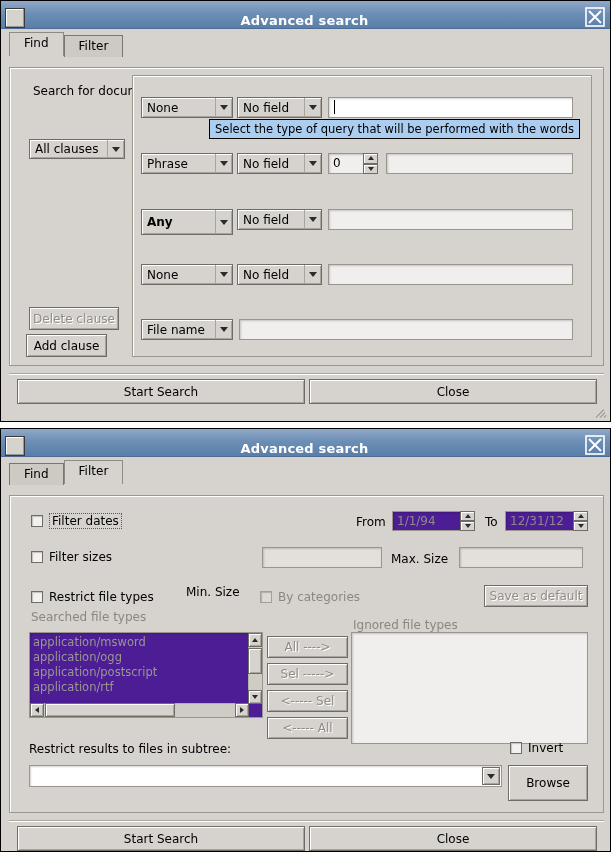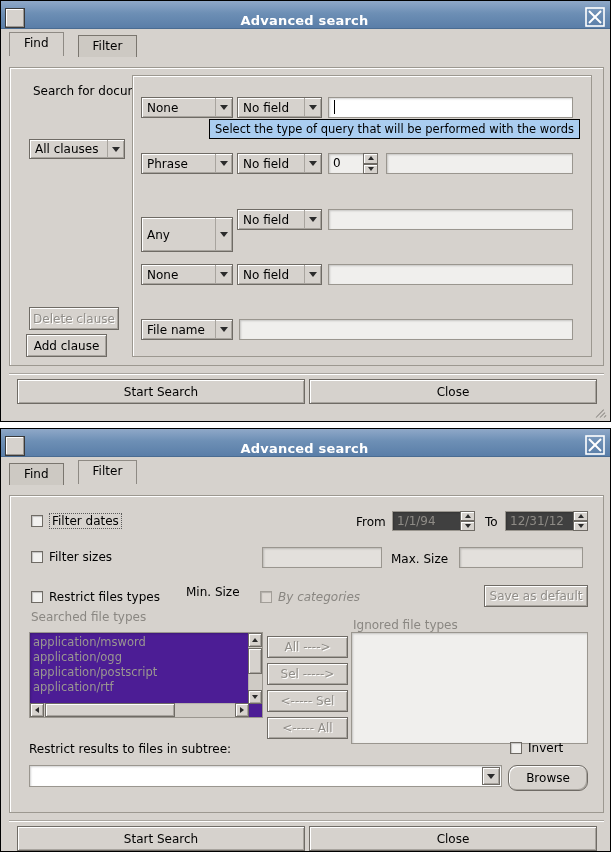--- a/index.html
+++ b/index.html
@@ -59,21 +59,20 @@
   .close-btn svg { display:block; }
 
   
   .tabstrip {
     position: relative;
     height: 23px;
     margin: 4px 0 0 8px;
     display: flex;
     align-items: flex-end;
     z-index: 3;
-    gap: 14px;
   }
   .tab {
     font-size: 12px;
     padding: 3px 14px 4px 14px;
     border: 1px solid #7a766f;
     border-bottom: none;
     background: #cdc9c3;
     color: #000;
     position: relative;
     top: 1px;
@@ -95,21 +94,21 @@
     background: #d6d2cd;
     box-sizing: border-box;
   }
 
   
   .lbl {
     font-size: 12px;
     color: #000000;
     white-space: nowrap;
   }
-  .lbl.disabled { color: #8a8782; font-style: italic; }
+  .lbl.disabled { color: #8a8782; }
 
   .btn {
     background: #d6d2cd;
     border: 1px solid #6f6b65;
     box-shadow: inset 1px 1px 0 #ffffff, inset -1px -1px 0 #a8a49e;
     font-size: 12px;
     color: #000;
     text-align: center;
     cursor: pointer;
     box-sizing: border-box;
@@ -188,21 +187,21 @@
     background: #f0efed;
     border: 1px solid #9a968f;
     border-right: none;
     box-shadow: inset 1px 1px 2px rgba(0,0,0,0.18);
     font-size: 12px;
     padding: 2px 4px;
     box-sizing: border-box;
     overflow: hidden;
     white-space: nowrap;
   }
-  .spin.disabled .sp-val { background:#404040; color:#8e8b86; }
+  .spin.disabled .sp-val { background:#4c1d95; color:#8e8b86; }
   .spin .sp-btns {
     width: 15px;
     display: flex;
     flex-direction: column;
   }
   .spin .sp-btns div {
     flex: 1;
     background: #d6d2cd;
     border: 1px solid #6f6b65;
     box-shadow: inset 1px 1px 0 #ffffff;
@@ -394,21 +393,21 @@
       <div>
           <span class="sp-up"></span>
         </div>
       <div>
           <span class="sp-dn"></span>
         </div>
     </div>
   </div>
   <div class="textfield" style="position:absolute; left:385px; top:152px; width:187px; height:21px;"></div>
 
-  <div class="combo" style="position:absolute; left:140px; top:216px; width:92px; height:35px;">
+  <div class="combo" style="position:absolute; left:140px; top:208px; width:92px; height:26px;font-weight:bold;">
     <span class="combo-text">Any</span>
     <span class="arrowbox">
         <span class="arrow-down"></span>
       </span>
   </div>
   <div class="combo" style="position:absolute; left:236px; top:208px; width:85px; height:21px;">
     <span class="combo-text">No field</span>
     <span class="arrowbox">
         <span class="arrow-down"></span>
       </span>
@@ -502,21 +501,21 @@
     <span class="checkbox"></span>
     <span class="lbl">Filter sizes</span>
   </div>
   <div class="lbl" style="position:absolute; left:185px; top:123px;margin-top:33px;">Min. Size</div>
   <div class="textfield disabled" style="position:absolute; left:261px; top:118px; width:120px; height:21px;"></div>
   <div class="lbl" style="position:absolute; left:390px; top:123px;">Max. Size</div>
   <div class="textfield disabled" style="position:absolute; left:458px; top:118px; width:124px; height:21px;"></div>
 
   <div class="checkrow" style="position:absolute; left:30px; top:161px;">
     <span class="checkbox"></span>
-    <span class="lbl">Restrict files types</span>
+    <span class="lbl">Restrict file types</span>
   </div>
   <div class="checkrow" style="position:absolute; left:259px; top:161px;">
     <span class="checkbox disabled"></span>
     <span class="lbl disabled">By categories</span>
   </div>
   <button class="btn disabled" style="position:absolute; left:483px; top:156px; width:104px; height:22px;">Save as default</button>
 
   <div class="grouplabel disabled" style="position:absolute; left:30px; top:181px; color:#8a8782;">Searched file types</div>
   <div class="listbox" style="position:absolute; left:28px; top:203px; width:234px; height:86px;">
     <div class="items">
@@ -558,18 +557,18 @@
     <span class="checkbox"></span>
     <span class="lbl">Invert</span>
   </div>
 
   <div class="combo flat" style="position:absolute; left:28px; top:336px; width:473px; height:22px;">
     <span class="combo-text"></span>
     <span class="arrowbox" style="margin-right:1px;">
         <span class="arrow-down"></span>
       </span>
   </div>
-  <button class="btn" style="position:absolute; left:507px; top:336px; width:80px; height:26px;border-radius:9px;">Browse</button>
+  <button class="btn" style="position:absolute; left:507px; top:336px; width:80px; height:36px;">Browse</button>
 
   <div class="sep" style="left:8px; top:391px; width:595px;"></div>
   <button class="btn" style="position:absolute; left:16px; top:397px; width:288px; height:25px;">Start Search</button>
   <button class="btn" style="position:absolute; left:308px; top:397px; width:288px; height:25px;">Close</button>
 </div>
 
 </body></html>

